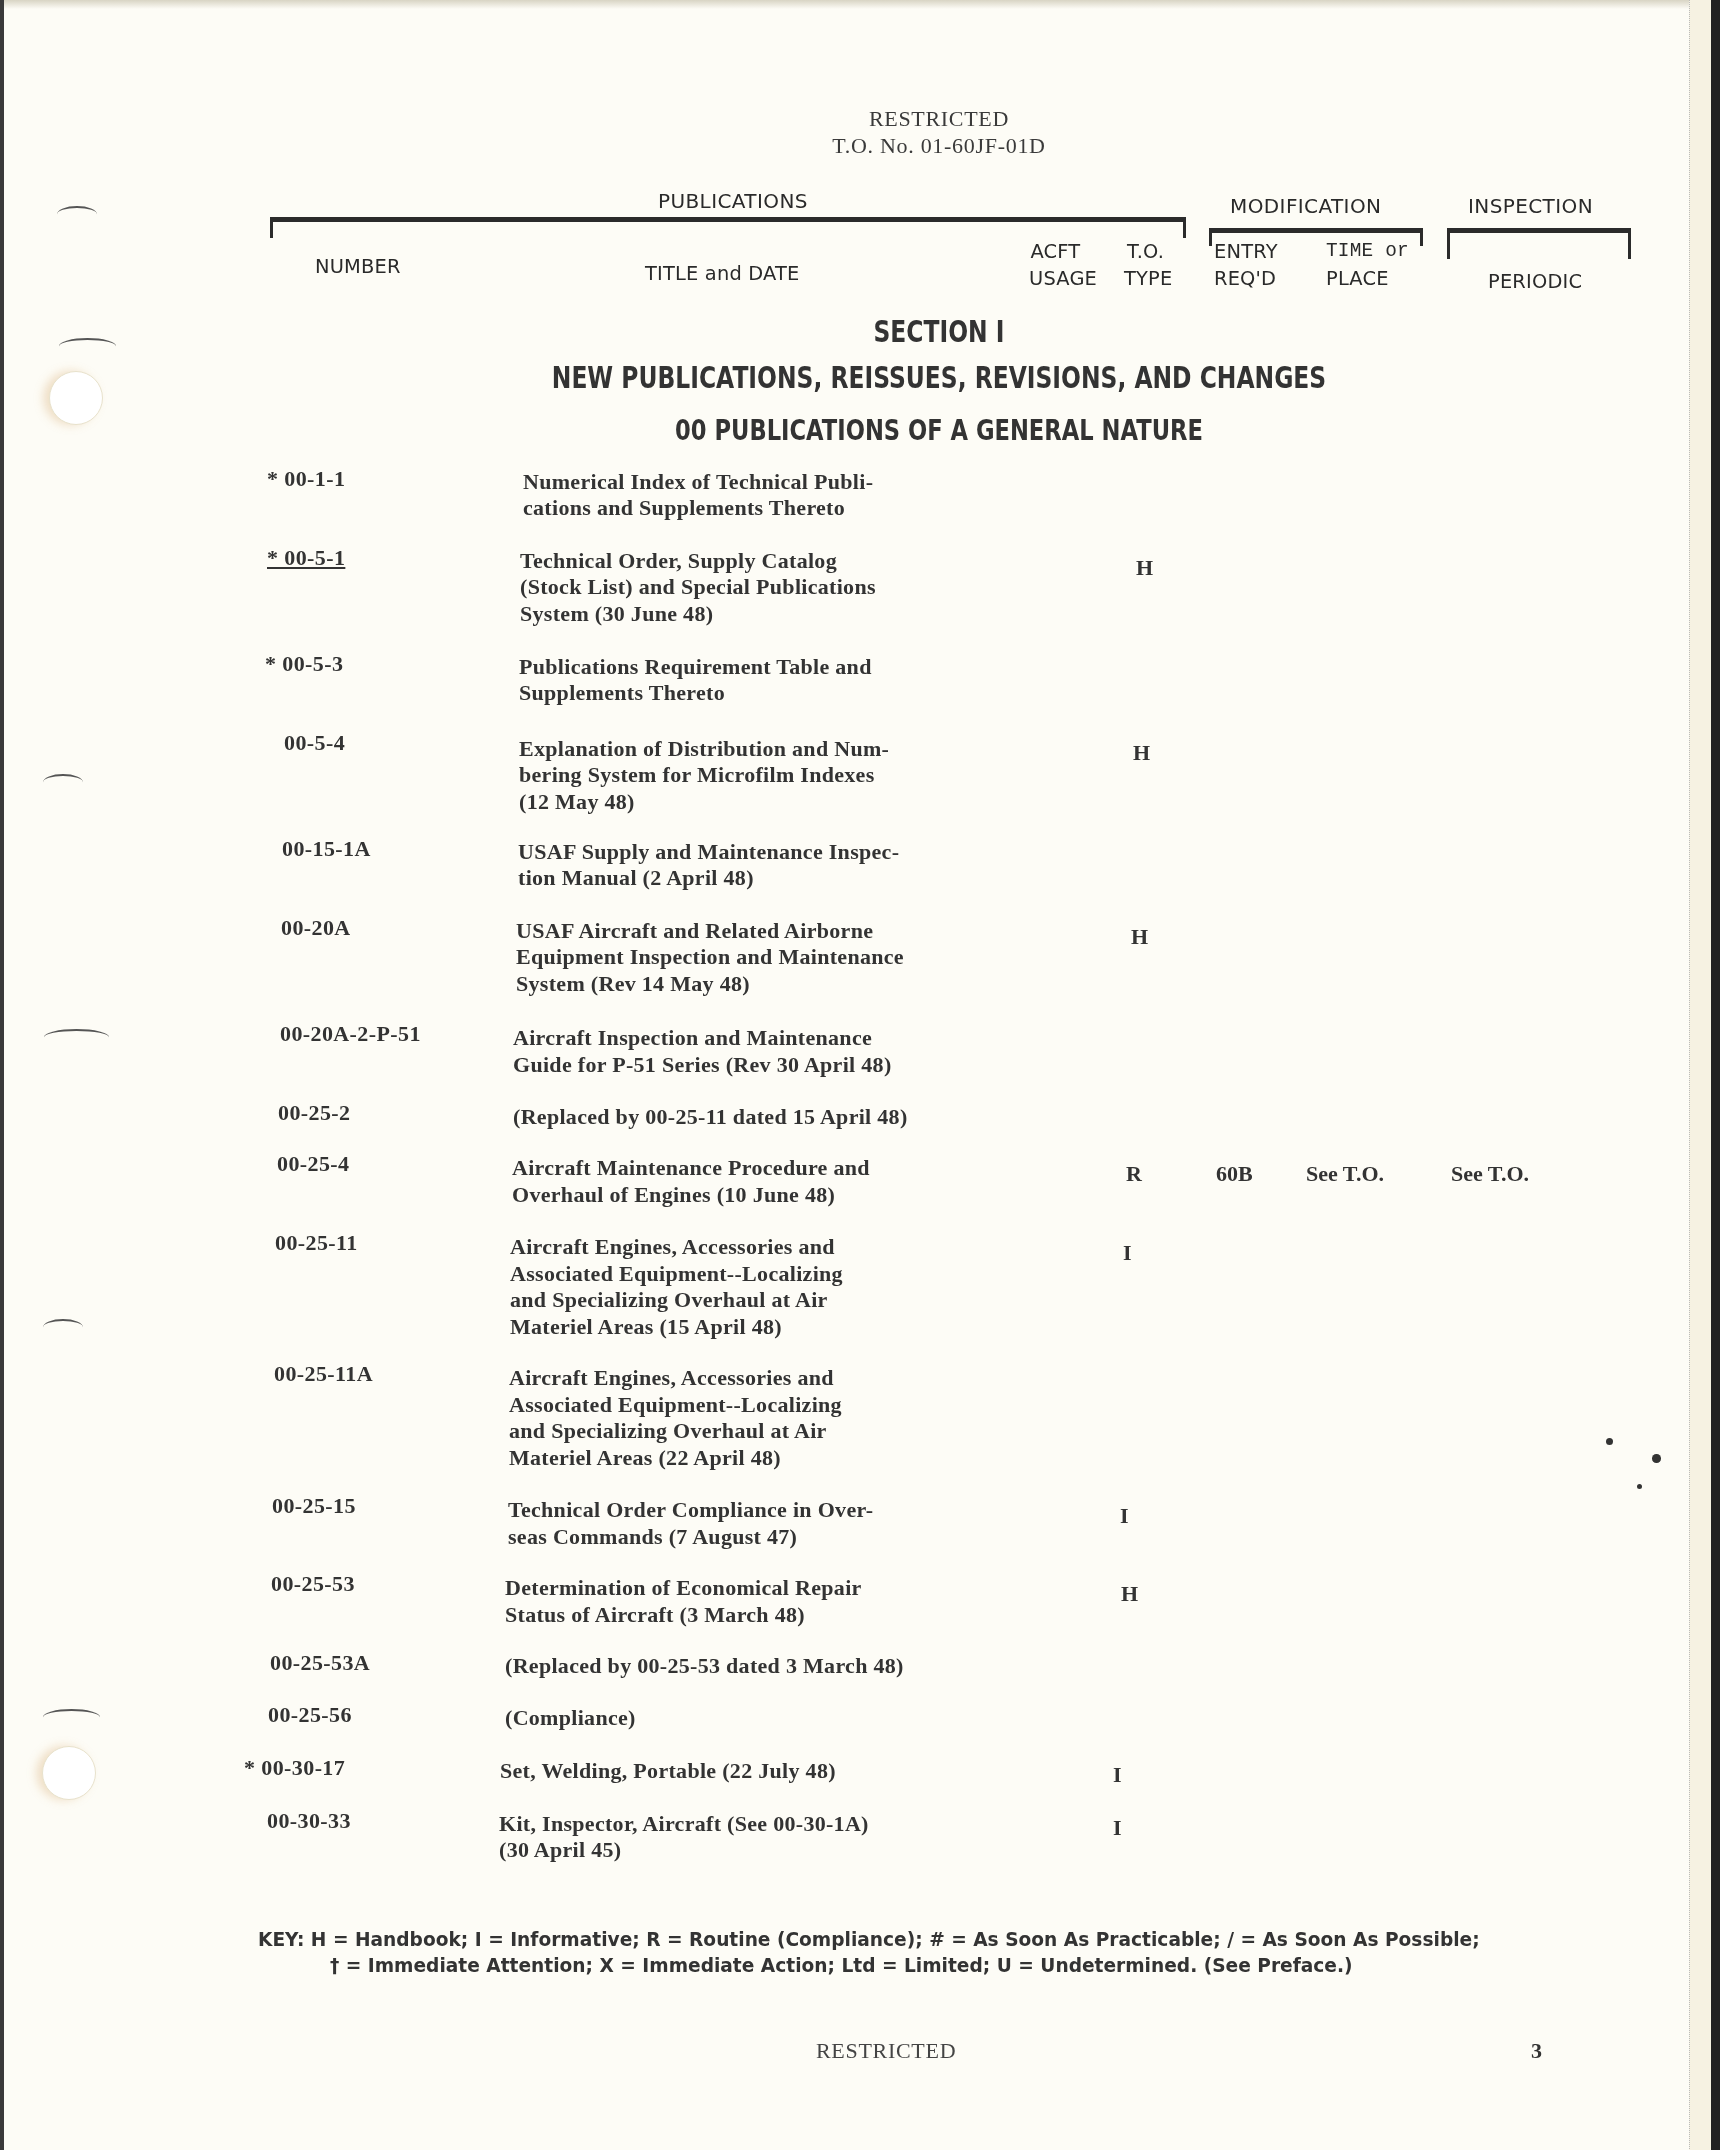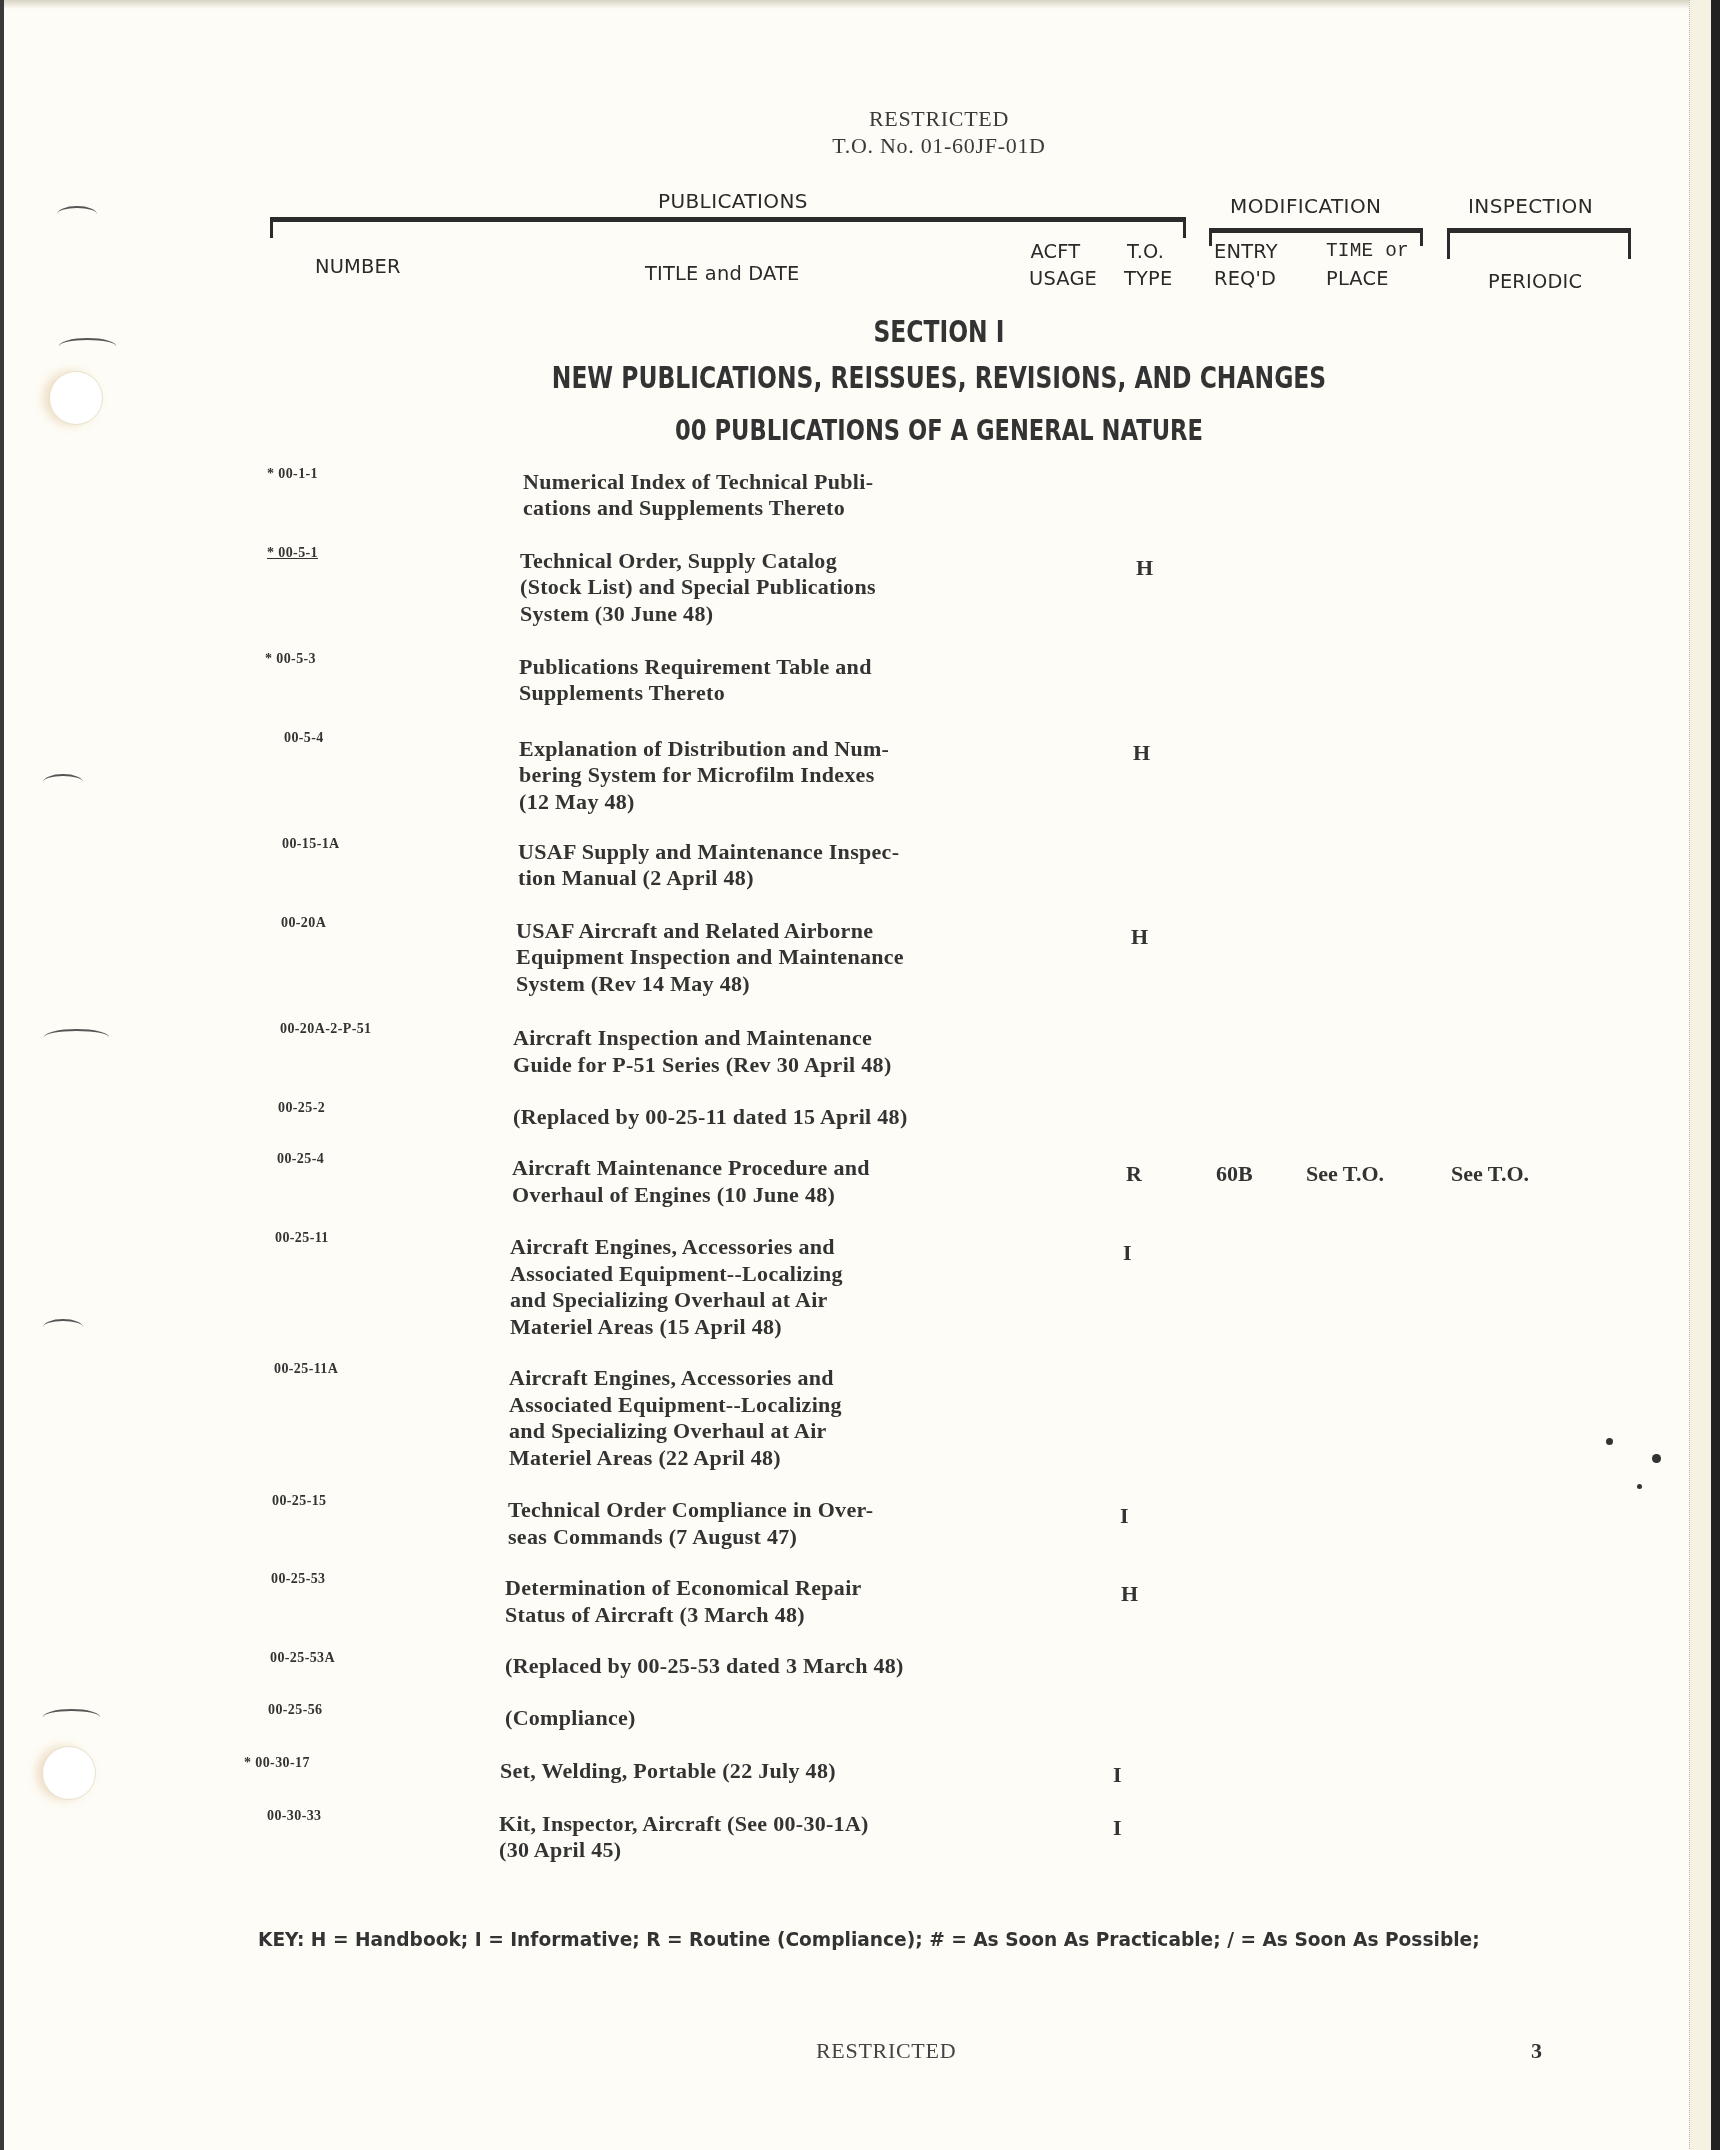--- a/index.html
+++ b/index.html
@@ -26,21 +26,21 @@
   .bracket { position:absolute; border-top:5.7px solid #2b2b2b; border-left:3.6px solid #2b2b2b; border-right:3.6px solid #2b2b2b; }
 
   .col-h { position:absolute; font-family:"DejaVu Sans", sans-serif; font-size:19.4px; color:#2a2a2a; line-height:27px; letter-spacing:0.2px; }
 
   .section-title { position:absolute; left:0; width:1878px; text-align:center; font-family:"DejaVu Sans", sans-serif; font-weight:bold; color:#333; transform: scaleX(0.78); transform-origin: 939px 0; }
   .st1 { top:314px; font-size:30px; }
   .st2 { top:360px; font-size:30px; }
   .st3 { top:413px; font-size:29px; }
 
   .row { position:absolute; left:0; width:1721px; }
-  .num { position:absolute; font-size:14px; font-weight:bold; color:#333; white-space:nowrap; letter-spacing:0.4px; }
+  .num { position:absolute; font-size:22px; font-weight:bold; color:#333; white-space:nowrap; letter-spacing:0.4px; }
   .title { position:absolute; font-size:22px; font-weight:bold; color:#333; line-height:26.5px; white-space:pre; letter-spacing:0.3px; }
   .type { position:absolute; font-size:22px; font-weight:bold; color:#333; }
   .cell { position:absolute; font-size:22px; font-weight:bold; color:#333; white-space:nowrap; }
 
   .key { position:absolute; left:258px; top:1927px; font-family:"DejaVu Sans", sans-serif; font-weight:bold; font-size:18.6px; color:#333; line-height:26px; }
   .key .l2 { padding-left:72px; display:block; }
   .ftr { position:absolute; top:2038px; left:816px; font-size:22px; color:#444; letter-spacing:0.7px; }
   .pgno { position:absolute; top:2038px; left:1531px; font-size:22px; font-weight:bold; color:#333; }
   .speck { position:absolute; background:#333; border-radius:50%; }
 </style>
@@ -197,17 +197,18 @@
   <div class="row" style="top:1808px;">
     <span class="num" style="left:267px;">00-30-33</span>
     <span class="title" style="left:499px;top:2.9px;">Kit, Inspector, Aircraft (See 00-30-1A)
 (30 April 45)</span>
     <span class="type" style="left:1113px;top:7.2px;">I</span>
   </div>
 </div>
 
 <div class="key">
   <span style="display:block;">KEY:  H = Handbook;  I = Informative;  R = Routine (Compliance);  # = As Soon As Practicable;  / = As Soon As Possible;</span>
+  <span class="l2">† = Immediate Attention;  X = Immediate Action;  Ltd = Limited;  U = Undetermined.  (See Preface.)</span>
 </div>
 
 <div class="ftr">RESTRICTED</div>
 <div class="pgno">3</div>
 
 
 </body></html>

